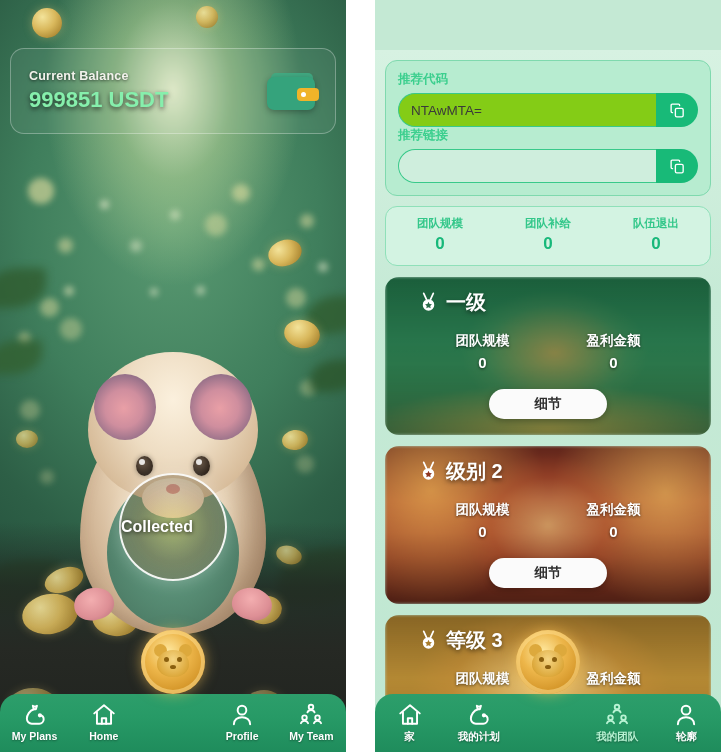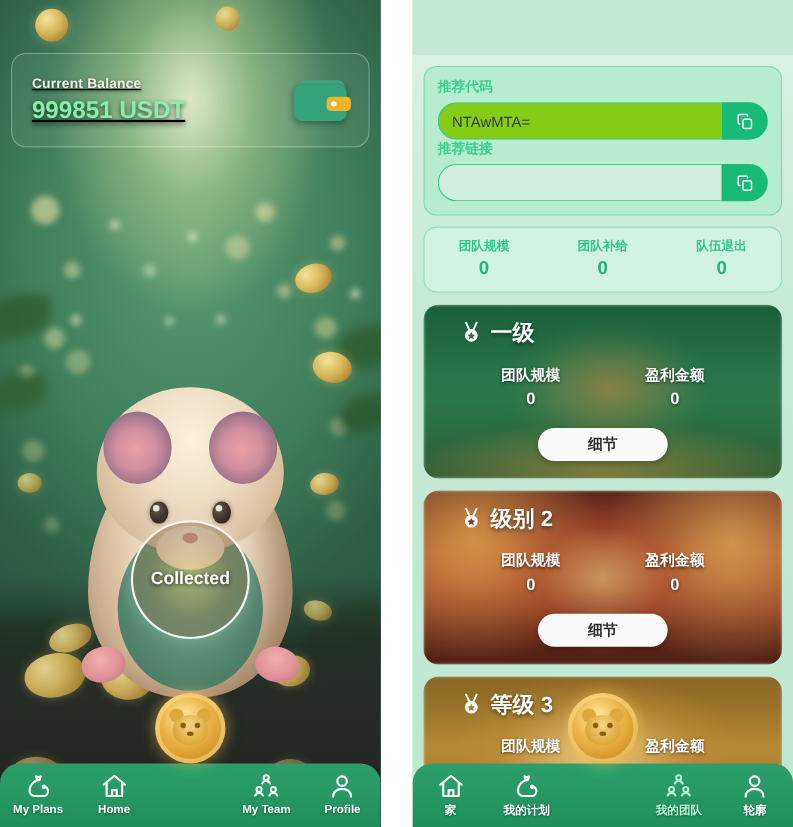--- a/index.html
+++ b/index.html
@@ -45,34 +45,34 @@
   .h-nose{position:absolute;left:50%;transform:translateX(-50%);top:132px;width:14px;height:10px;border-radius:50%;background:#d98f96;}
   .h-paw{position:absolute;bottom:14px;width:40px;height:32px;border-radius:50% 50% 46% 46%;
     background:radial-gradient(ellipse at 45% 35%,#f3aeb0 0%,#dd8f95 60%,#b7707b 100%);}
   .h-paw.l{left:-6px;transform:rotate(-12deg);}
   .h-paw.r{right:-6px;transform:rotate(12deg);}
 
   
   .balance-card{position:absolute;left:10px;top:48px;width:326px;height:86px;box-sizing:border-box;
     border:1px solid rgba(255,255,255,.30);border-radius:14px;background:rgba(255,255,255,.06);
     backdrop-filter:blur(2px);display:flex;align-items:center;padding:0 18px;}
-  .bal-texts{flex:1;text-decoration:underline;}
+  .bal-texts{flex:1;}
   .bal-label{color:#f2f2ec;font-size:12.5px;font-weight:bold;letter-spacing:.2px;text-shadow:0 1px 3px rgba(0,0,0,.6);}
   .bal-value{color:#86efac;font-size:22px;font-weight:bold;margin-top:4px;text-shadow:0 2px 5px rgba(0,0,0,.65);}
   .wallet{width:52px;height:40px;position:relative;}
   .wallet-b{position:absolute;left:2px;top:6px;width:48px;height:33px;border-radius:7px;background:#35a37c;box-shadow:0 2px 6px rgba(0,0,0,.3);}
   .wallet-f{position:absolute;left:6px;top:2px;width:42px;height:12px;border-radius:5px 5px 0 0;background:#3fae86;opacity:.85;}
   .wallet-c{position:absolute;right:-2px;top:17px;width:22px;height:13px;border-radius:4px;background:#f0b429;}
   .wallet-c:after{content:"";position:absolute;left:4px;top:4px;width:5px;height:5px;border-radius:50%;background:#fff;}
 
   
   .collected{position:absolute;left:50%;transform:translateX(-50%);top:473px;width:108px;height:108px;border-radius:50%;
     border:2px solid rgba(255,255,255,.92);box-sizing:border-box;
     background:radial-gradient(circle at 50% 48%,rgba(214,193,92,.55) 0%,rgba(150,116,70,.45) 48%,rgba(86,92,72,.5) 100%);
-    display:flex;align-items:center;justify-content:center;cursor:pointer;
+    display:flex;align-items:center;justify-content:flex-start;cursor:pointer;
     box-shadow:0 0 18px rgba(255,255,255,.25),inset 0 0 22px rgba(255,255,255,.10);}
   .collected span{color:#fff;font-size:16px;font-weight:bold;text-shadow:0 1px 4px rgba(0,0,0,.75);}
 
   
   .bottom-nav{position:absolute;left:0;bottom:0;width:100%;height:58px;
     background:linear-gradient(180deg,#2d9e6b 0%,#279a66 40%,#1f8c5c 100%);
     border-radius:18px 18px 0 0;display:flex;align-items:flex-start;padding-top:8px;box-sizing:border-box;}
   .nav-item{flex:1;display:flex;flex-direction:column;align-items:center;gap:2px;cursor:pointer;}
   .nav-item.center{position:relative;}
   .nav-ico{width:26px;height:26px;color:#ffffff;display:flex;align-items:center;justify-content:center;}
@@ -273,39 +273,39 @@
               <div class="cf-ear r"></div>
             <div class="cf-head"></div>
             <div class="cf-eye l"></div>
               <div class="cf-eye r"></div>
             <div class="cf-nose"></div>
           </div>
         </div>
       </div>
       <div class="nav-item">
         <div class="nav-ico">
+          <svg viewBox="0 0 24 24" fill="none" stroke="currentColor" stroke-width="1.8" stroke-linecap="round" stroke-linejoin="round">
+              <circle cx="12" cy="7.5" r="4"></circle>
+              <path d="M4.5 20.5c0-4.1 3.4-6.5 7.5-6.5s7.5 2.4 7.5 6.5"></path>
+            </svg>
+        </div>
+        <div class="nav-lab">Profile</div>
+      </div>
+      <div class="nav-item">
+        <div class="nav-ico">
           <svg viewBox="0 0 24 24" fill="none" stroke="currentColor" stroke-width="1.7" stroke-linecap="round" stroke-linejoin="round">
               <circle cx="12" cy="4.6" r="2.1"></circle>
               <path d="M8.7 9.6c.5-1.4 1.8-2.2 3.3-2.2s2.8.8 3.3 2.2"></path>
               <circle cx="6" cy="14.5" r="2.1"></circle>
               <path d="M2.7 19.6c.5-1.4 1.8-2.2 3.3-2.2s2.8.8 3.3 2.2"></path>
               <circle cx="18" cy="14.5" r="2.1"></circle>
               <path d="M14.7 19.6c.5-1.4 1.8-2.2 3.3-2.2s2.8.8 3.3 2.2"></path>
             </svg>
         </div>
         <div class="nav-lab">My Team</div>
-      </div>
-      <div class="nav-item">
-        <div class="nav-ico">
-          <svg viewBox="0 0 24 24" fill="none" stroke="currentColor" stroke-width="1.8" stroke-linecap="round" stroke-linejoin="round">
-              <circle cx="12" cy="7.5" r="4"></circle>
-              <path d="M4.5 20.5c0-4.1 3.4-6.5 7.5-6.5s7.5 2.4 7.5 6.5"></path>
-            </svg>
-        </div>
-        <div class="nav-lab">Profile</div>
       </div>
     </div>
   </div>
 
   <div class="gap"></div>
 
   <div class="right-panel">
 
     <div class="r-body">
 

